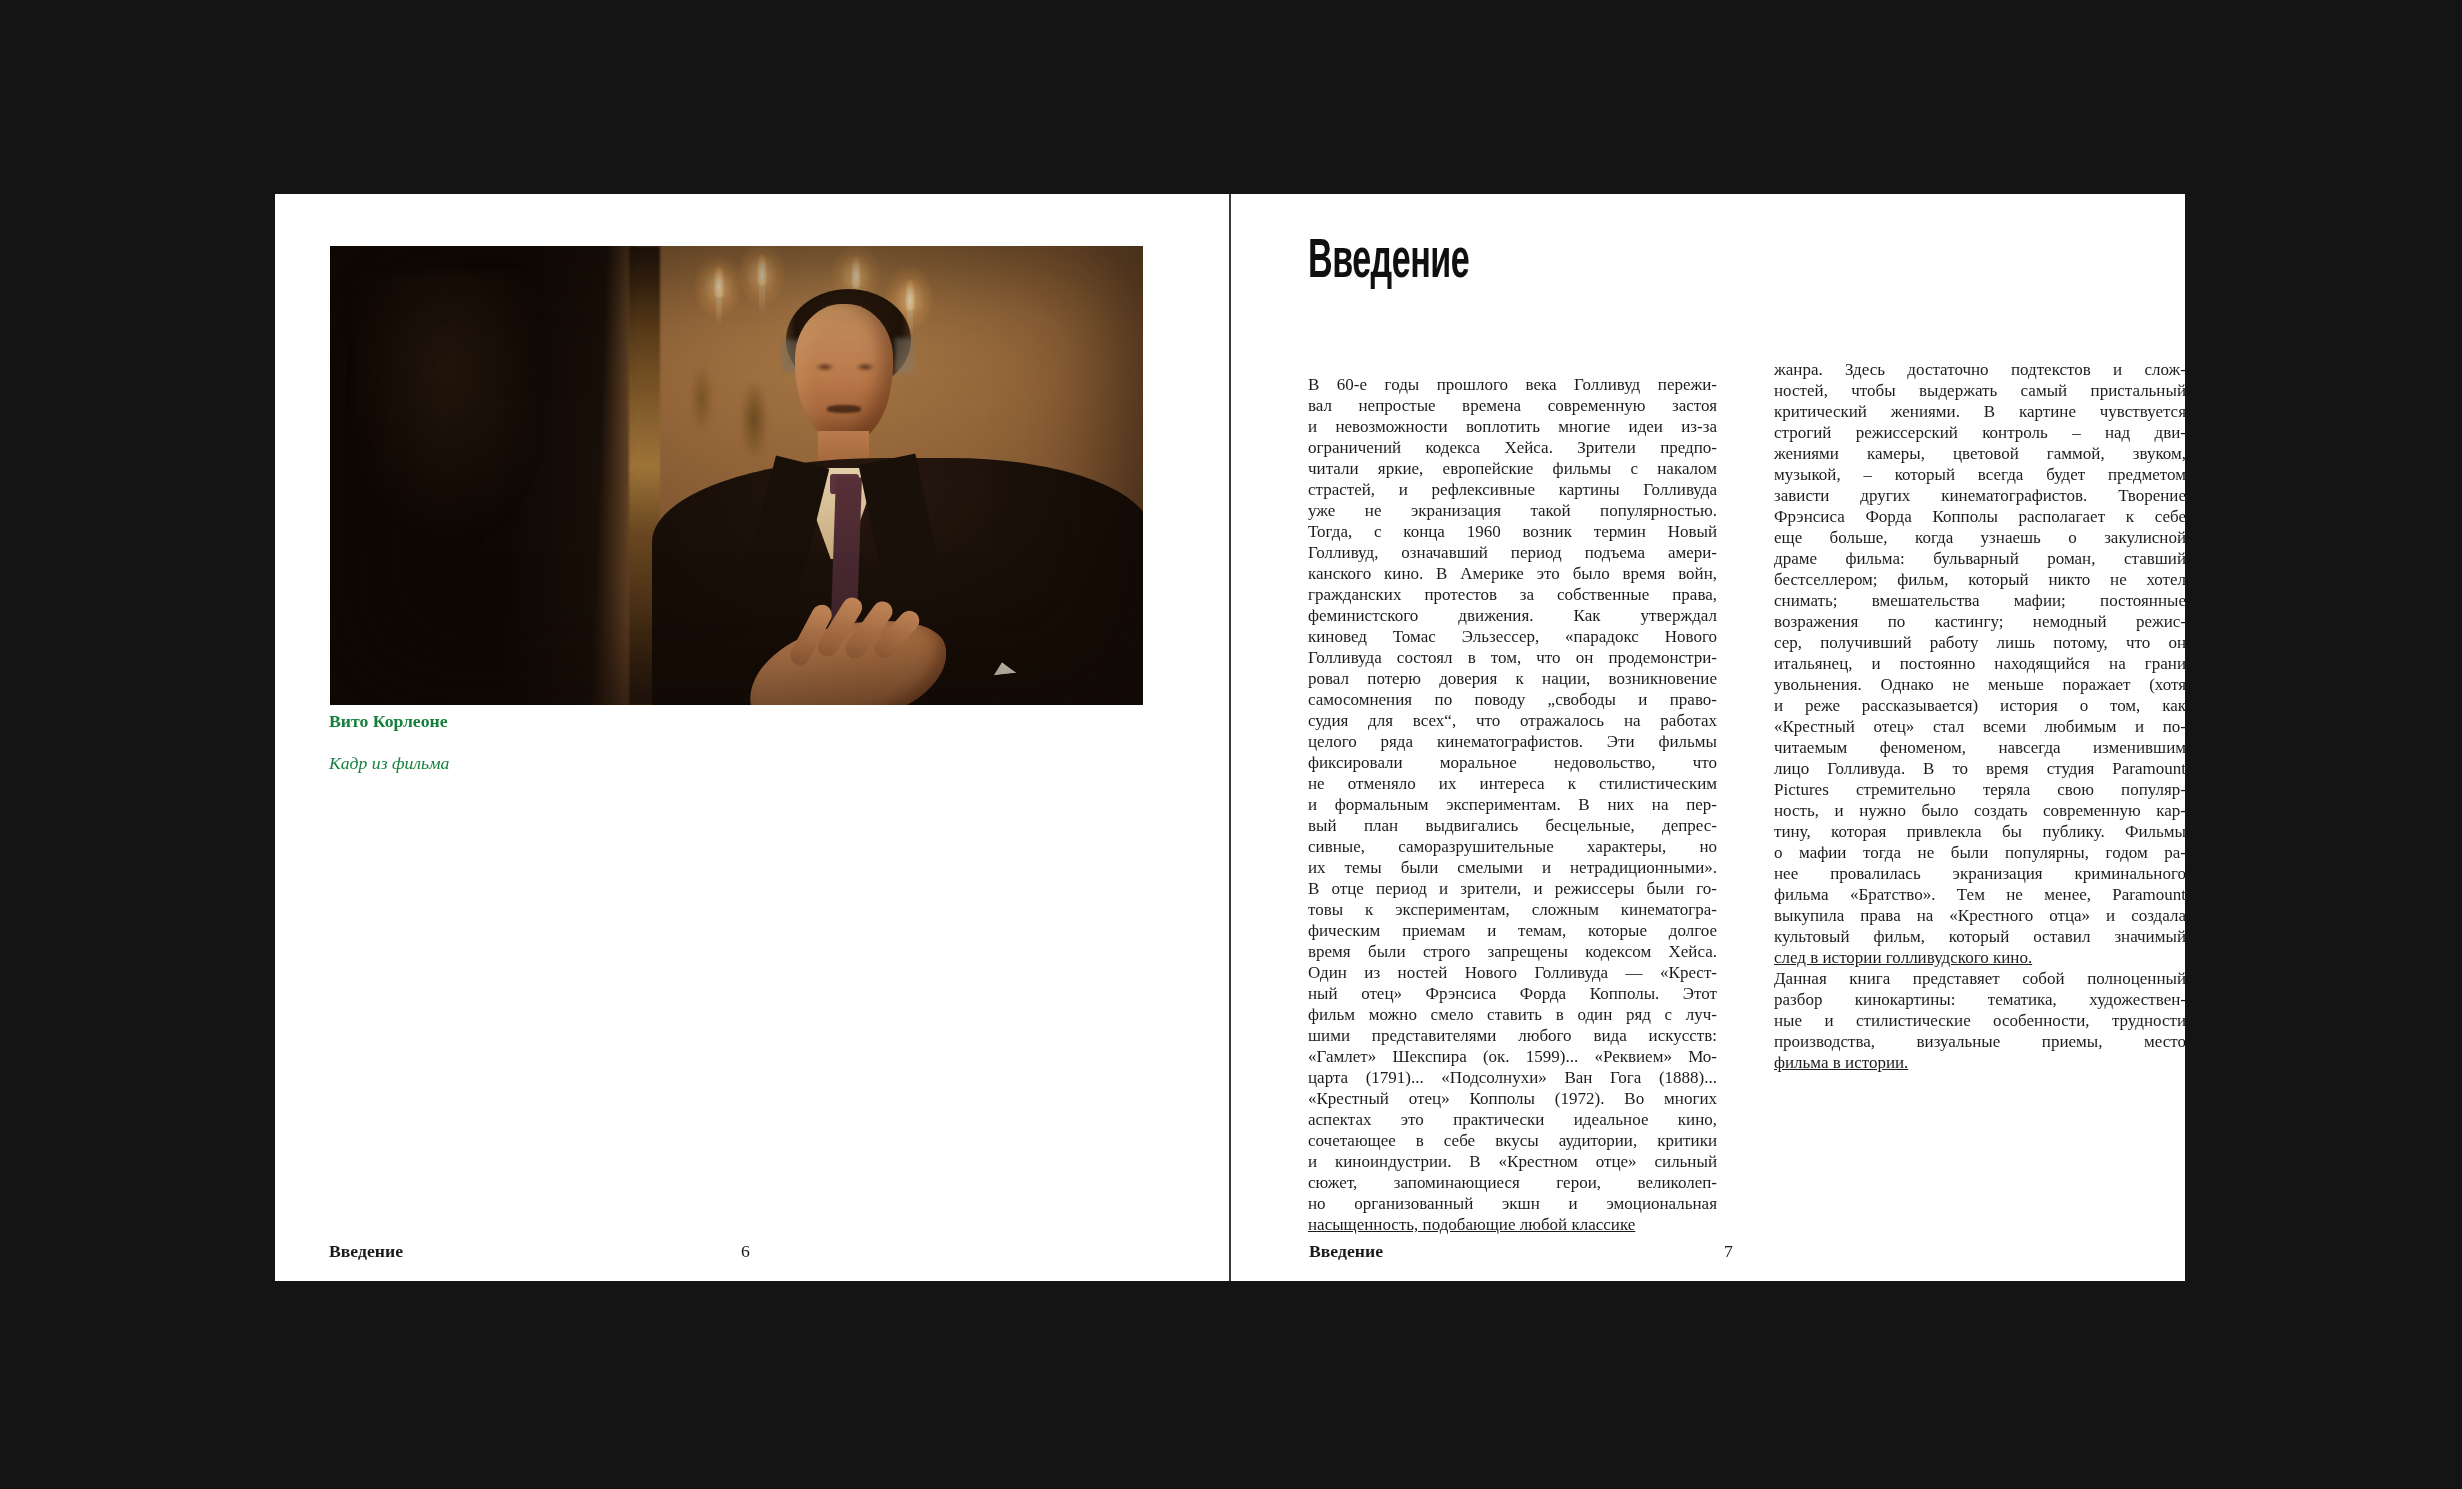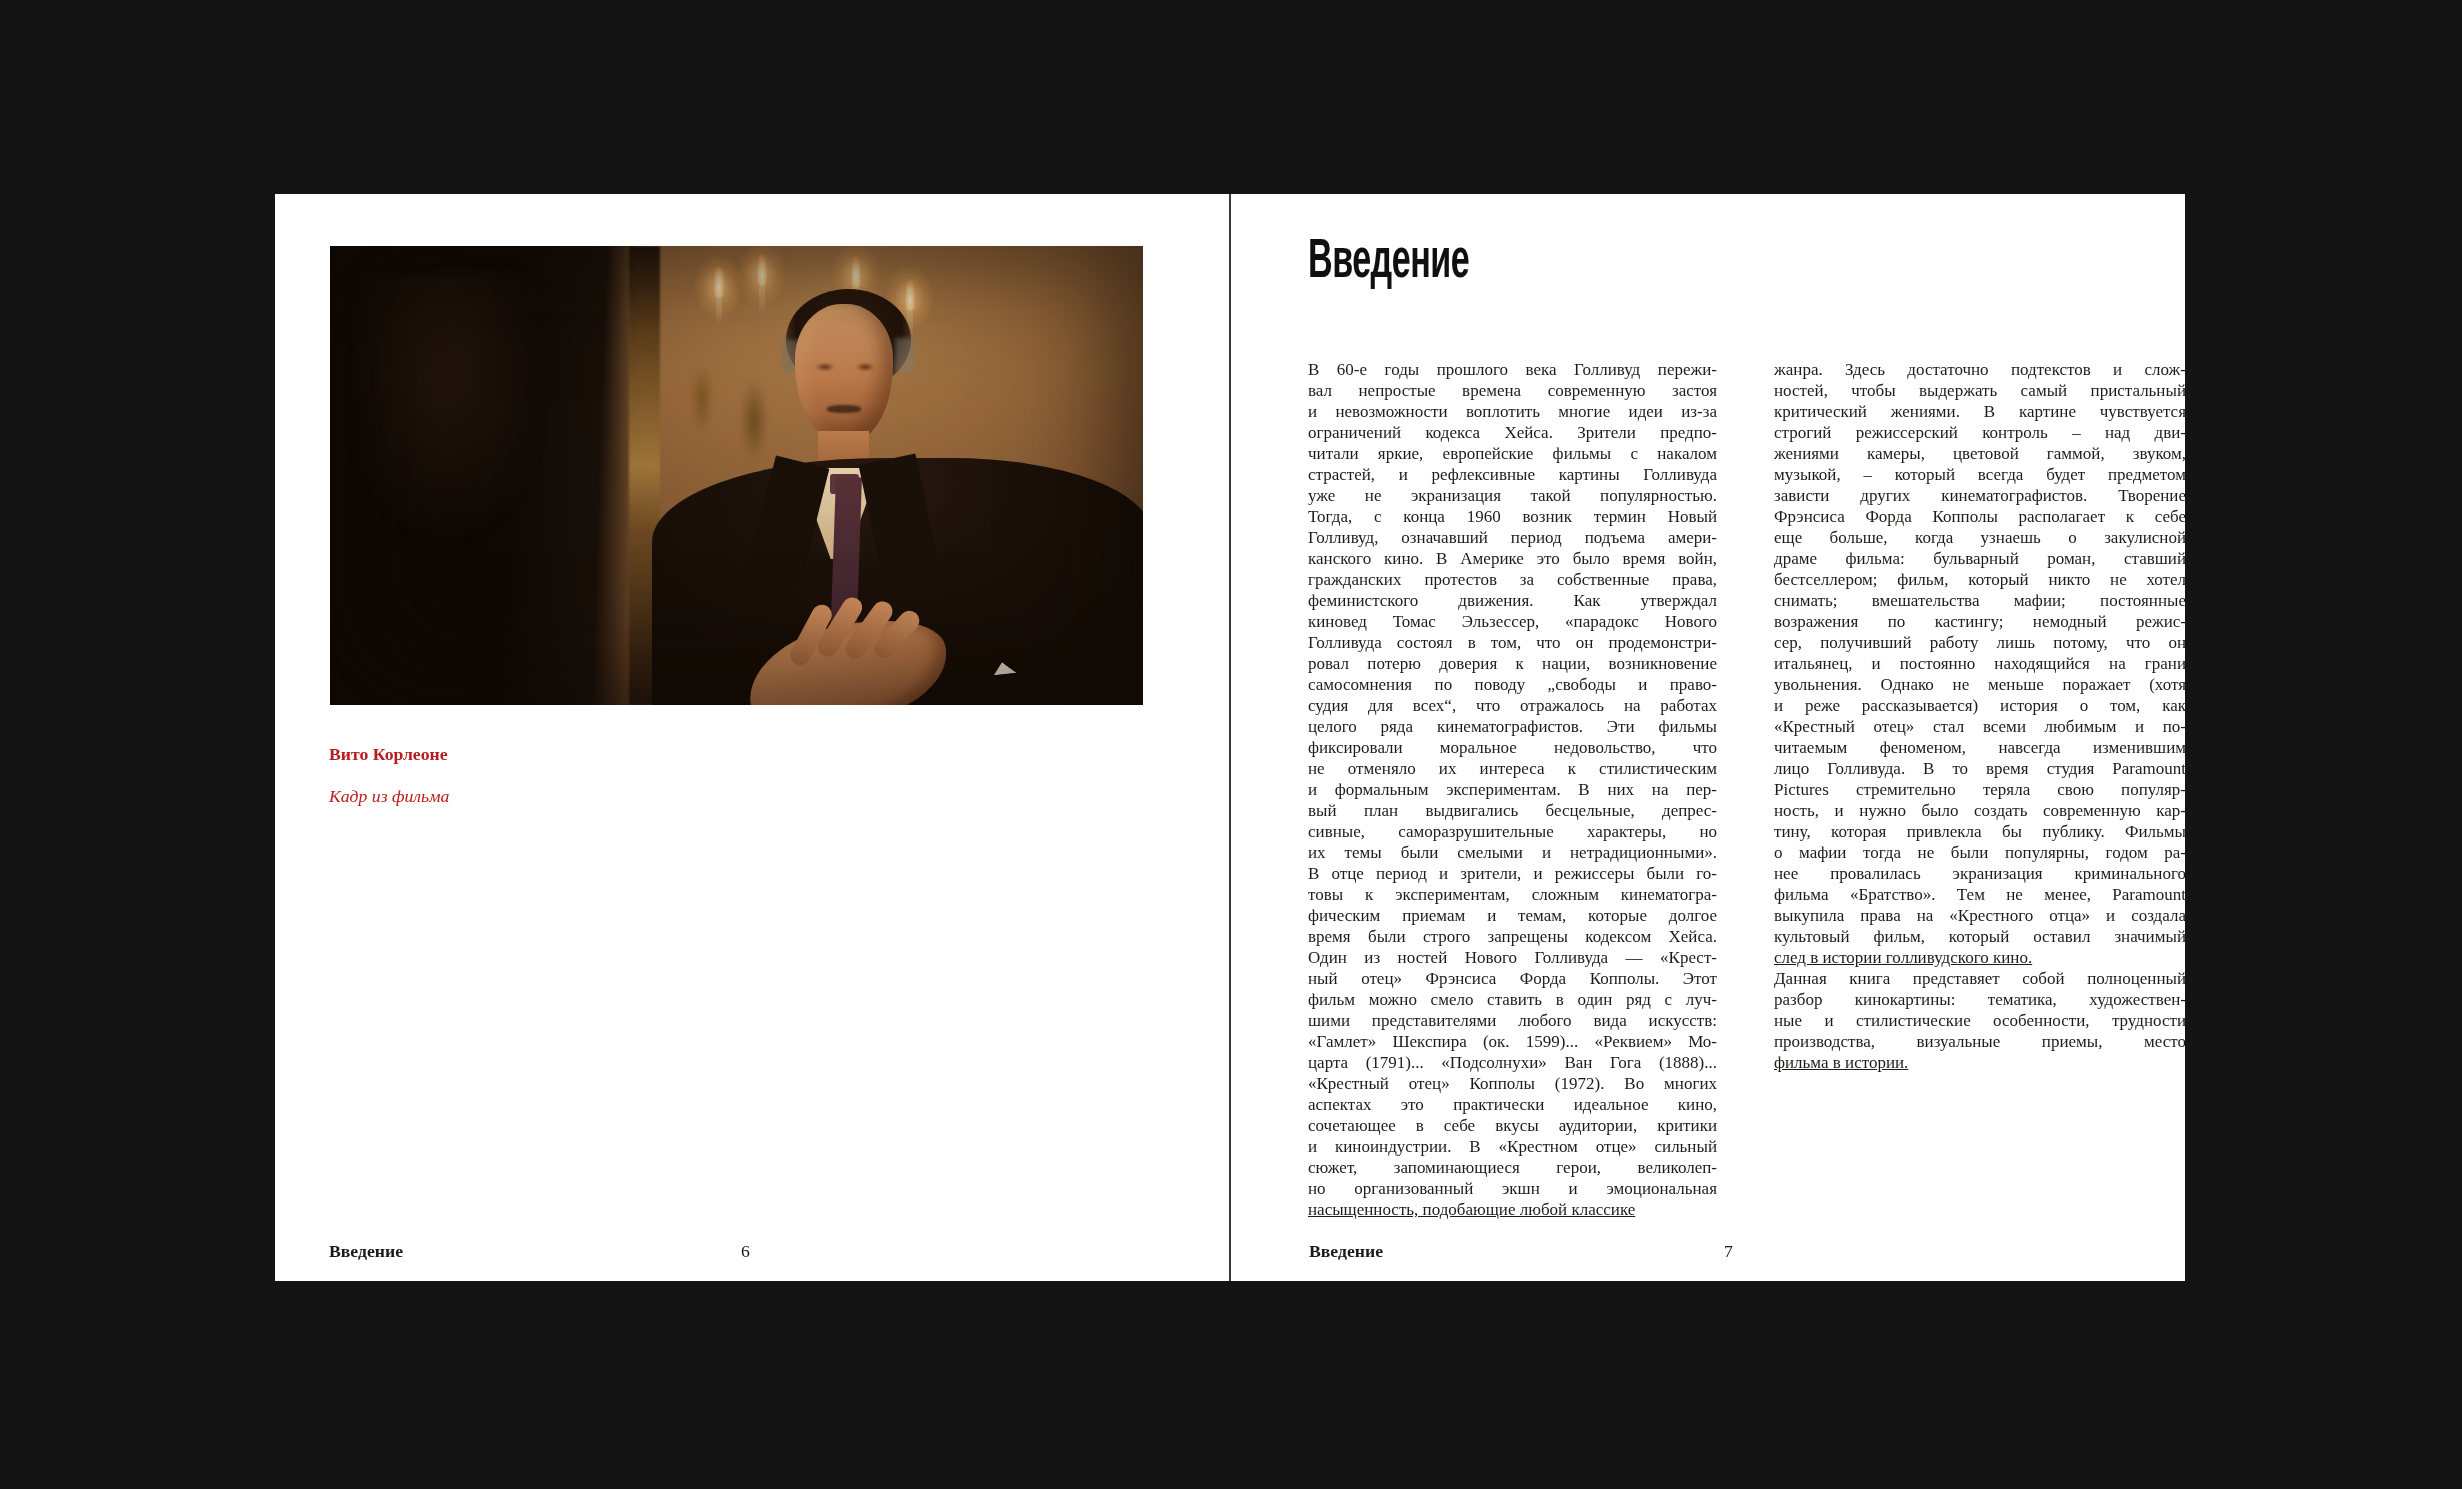--- a/index.html
+++ b/index.html
@@ -76,33 +76,33 @@
   .v-finger{position:absolute;width:20px;height:66px;border-radius:10px;
     background:linear-gradient(170deg,#cf9160,#aa6c42);}
   .v-f1{left:471px;top:356px;transform:rotate(28deg);}
   .v-f2{left:500px;top:348px;transform:rotate(32deg);}
   .v-f3{left:529px;top:351px;transform:rotate(36deg);}
   .v-f4{left:557px;top:360px;height:57px;transform:rotate(42deg);}
   .v-psq{position:absolute;left:663px;top:416px;width:23px;height:12.3px;background:#ece4d4;transform:rotate(-6deg);
     clip-path:polygon(0 100%, 42% 0, 58% 30%, 100% 100%);}
   .ph-vig{position:absolute;inset:0;box-shadow:inset 0 0 108px 23px rgba(15,8,4,.6);background:rgba(110,55,18,.06);}
 
-  .caption{position:absolute;left:54px;top:549px;color:#b91c1c;font-family:Liberation Serif, serif;}
+  .caption{position:absolute;left:54px;top:516px;color:#15803d;font-family:Liberation Serif, serif;}
   .caption .cap-title{font-weight:bold;font-size:17.7px;line-height:22px;}
   .caption .cap-sub{font-style:italic;font-size:17.7px;line-height:22px;margin-top:20px;}
 
   
   .heading{
     position:absolute;left:1033px;top:37px;color:#101010;
     font-family:"Liberation Sans",sans-serif;font-weight:700;
     font-size:55px;line-height:55px;letter-spacing:-0.8px;
     transform:scaleX(0.62);transform-origin:0 0;white-space:nowrap;
   }
   .col{position:absolute;top:165px;color:#1d1c1a;font-size:17px;}
-  .col1{left:1033px;width:409px;}
+  .col1{left:1033px;width:409px;margin-top:15px;}
   .col2{left:1454px;width:412px;margin-left:45px;}
   .col > div{height:21px;line-height:21px;text-align:justify;text-align-last:justify;overflow:visible;}
   .col > div.last{text-align-last:left;text-decoration:underline;}
 
   
   .foot{position:absolute;top:1047px;font-size:17.7px;line-height:21.5px;color:#1a1a1a;}
   .foot-label{font-weight:bold;}
   .fl-left{left:54px;} .fn-left{left:466px;}
   .fl-right{left:1034px;} .fn-right{left:1449px;}
 </style>

